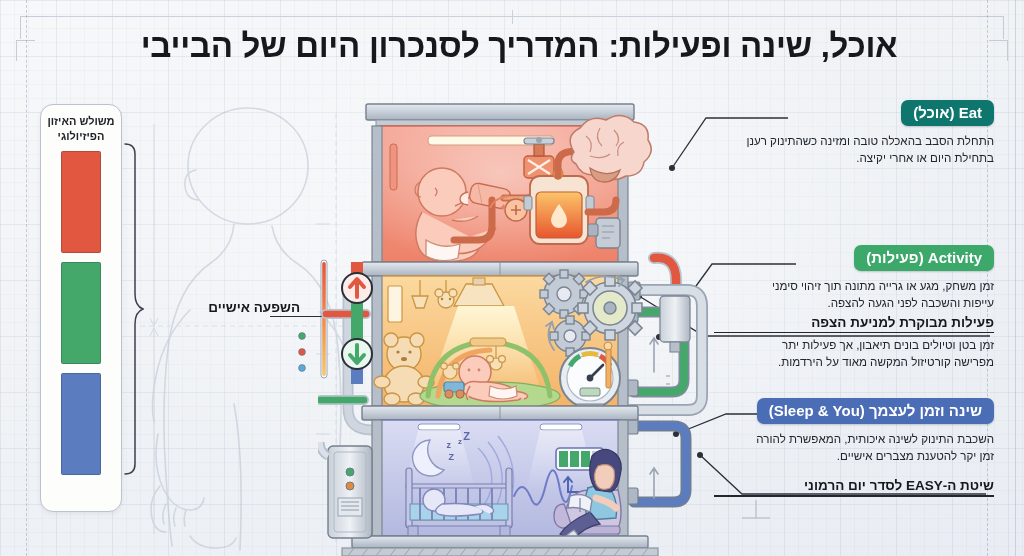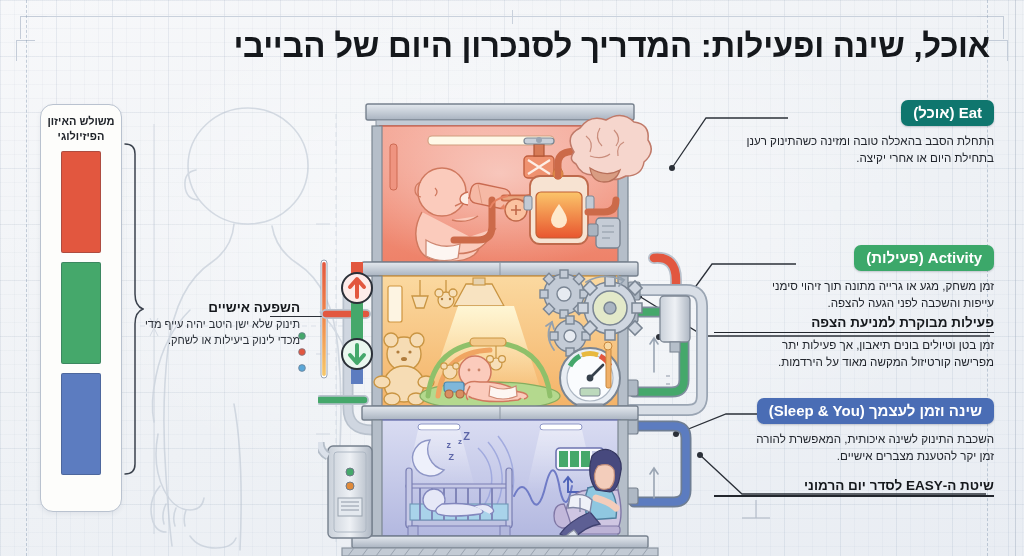--- a/index.html
+++ b/index.html
@@ -30,22 +30,22 @@
   .crop.tr{right:20px;top:16px;width:26px;height:22px;border-right-width:1.2px;border-top-width:1.2px;}
   .crop.tl2{left:16px;top:40px;width:18px;height:20px;border-left-width:1.2px;border-top-width:1.2px;}
   .crop.tr2{right:16px;top:40px;width:18px;height:20px;border-right-width:1.2px;border-top-width:1.2px;}
   .crop-line{position:absolute;left:46px;right:46px;top:16px;height:1.2px;background:#c9d1dc;}
   .crop-tick{position:absolute;top:10px;left:50%;width:1.2px;height:14px;background:#c9d1dc;}
   .edge-r{position:absolute;right:8px;top:0;bottom:0;width:1px;background:rgba(140,155,175,.35);}
   .edge-dash{position:absolute;top:0;bottom:0;width:0;border-left:1px dashed rgba(130,150,175,.45);}
 
   
   .title{
-    position:absolute;right:34px;top:26px;left:60px;
-    text-align:right;
+    position:absolute;right:46px;top:26px;left:60px;
+    text-align:center;
     font-size:33px;font-weight:bold;color:#15181c;
     letter-spacing:-.3px;line-height:1.22;
     white-space:nowrap;
   }
 
   
   .legend-card{
     position:absolute;left:40px;top:104px;width:82px;height:408px;
     background:#fdfdfb;border:1.3px solid #b9c2cf;border-radius:13px;
     box-shadow:0 2px 5px rgba(40,55,80,.07);
@@ -167,21 +167,20 @@
   </svg>
   <svg style="position:absolute;left:296px;top:330px;width:12px;height:46px" viewBox="0 0 12 46">
     <circle cx="6" cy="6" r="3.4" fill="#45a86b" stroke="#6d7a8c" stroke-width=".7"></circle>
     <circle cx="6" cy="22" r="3.4" fill="#e2573f" stroke="#6d7a8c" stroke-width=".7"></circle>
     <circle cx="6" cy="38" r="3.4" fill="#5aa7d8" stroke="#6d7a8c" stroke-width=".7"></circle>
   </svg>
 
   <div class="lead-left"></div>
   <div class="callout-left">
     <div class="hd">השפעה אישיים</div>
-    <div class="bd">תינוק שלא ישן היטב יהיה עייף מדי מכדי לינוק ביעילות או לשחק.</div>
   </div>
 
   <svg class="leads">
     <g fill="none" stroke="#2b3038" stroke-width="1.3">
       <path d="M672 168 L706 118 L788 118"></path>
       <path d="M659 337 L712 264 L796 264"></path>
       <path d="M676 434 L726 414 L800 414"></path>
       <path d="M700 455 L742 494 L986 494"></path>
       <path d="M639 296 L704 336 L990 336"></path>
     </g>

